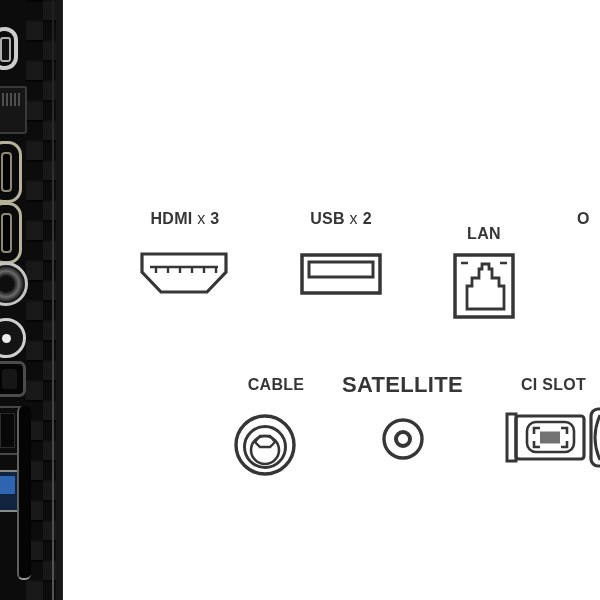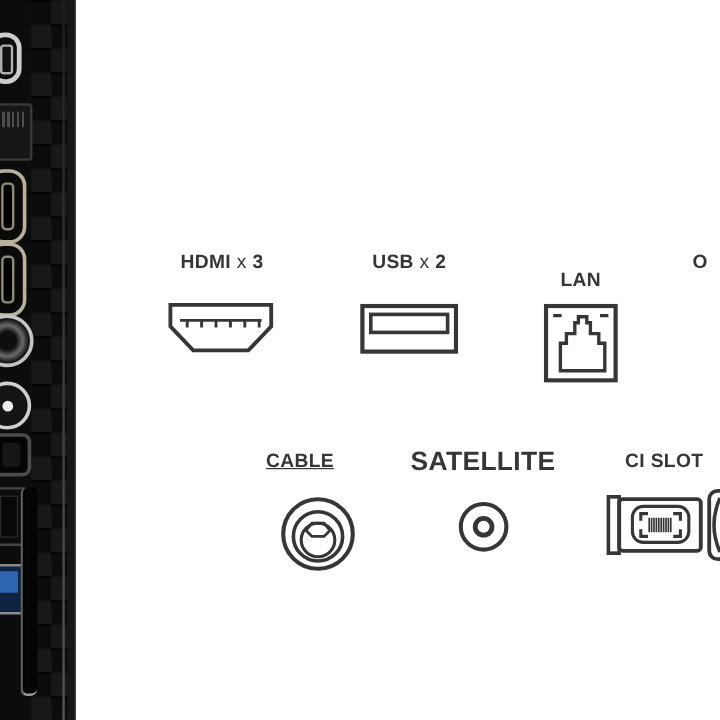--- a/index.html
+++ b/index.html
@@ -54,21 +54,21 @@
     border-left:2px solid #606060;border-bottom:2px solid #9a9a9a;box-shadow:inset 0 0 5px #000;}
 
   
   .label{position:absolute;font-weight:bold;font-size:16px;line-height:24px;color:#363636;
     text-align:center;white-space:nowrap;letter-spacing:.3px;}
   .label .x{font-weight:normal;}
   .lbl-hdmi {left:120px;top:207px;width:130px;}
   .lbl-usb  {left:280px;top:207px;width:122px;}
   .lbl-lan  {left:434px;top:207px;width:100px;margin-top:15px;}
   .lbl-o    {left:577px;top:207px;width:40px;text-align:left;}
-  .lbl-cable{left:190px;top:373px;width:120px;text-decoration:underline;}
+  .lbl-cable{left:216px;top:373px;width:120px;}
   .lbl-sat  {left:332px;top:373px;width:141px;font-size:22px;}
   .lbl-ci   {left:493px;top:373px;width:121px;}
 
   
   .icon{position:absolute;}
   .ic-hdmi {left:138px;top:251px;}
   .ic-usb  {left:300px;top:253px;}
   .ic-lan  {left:453px;top:253px;}
   .ic-cable{left:232px;top:413px;}
   .ic-sat  {left:381px;top:418px;}

